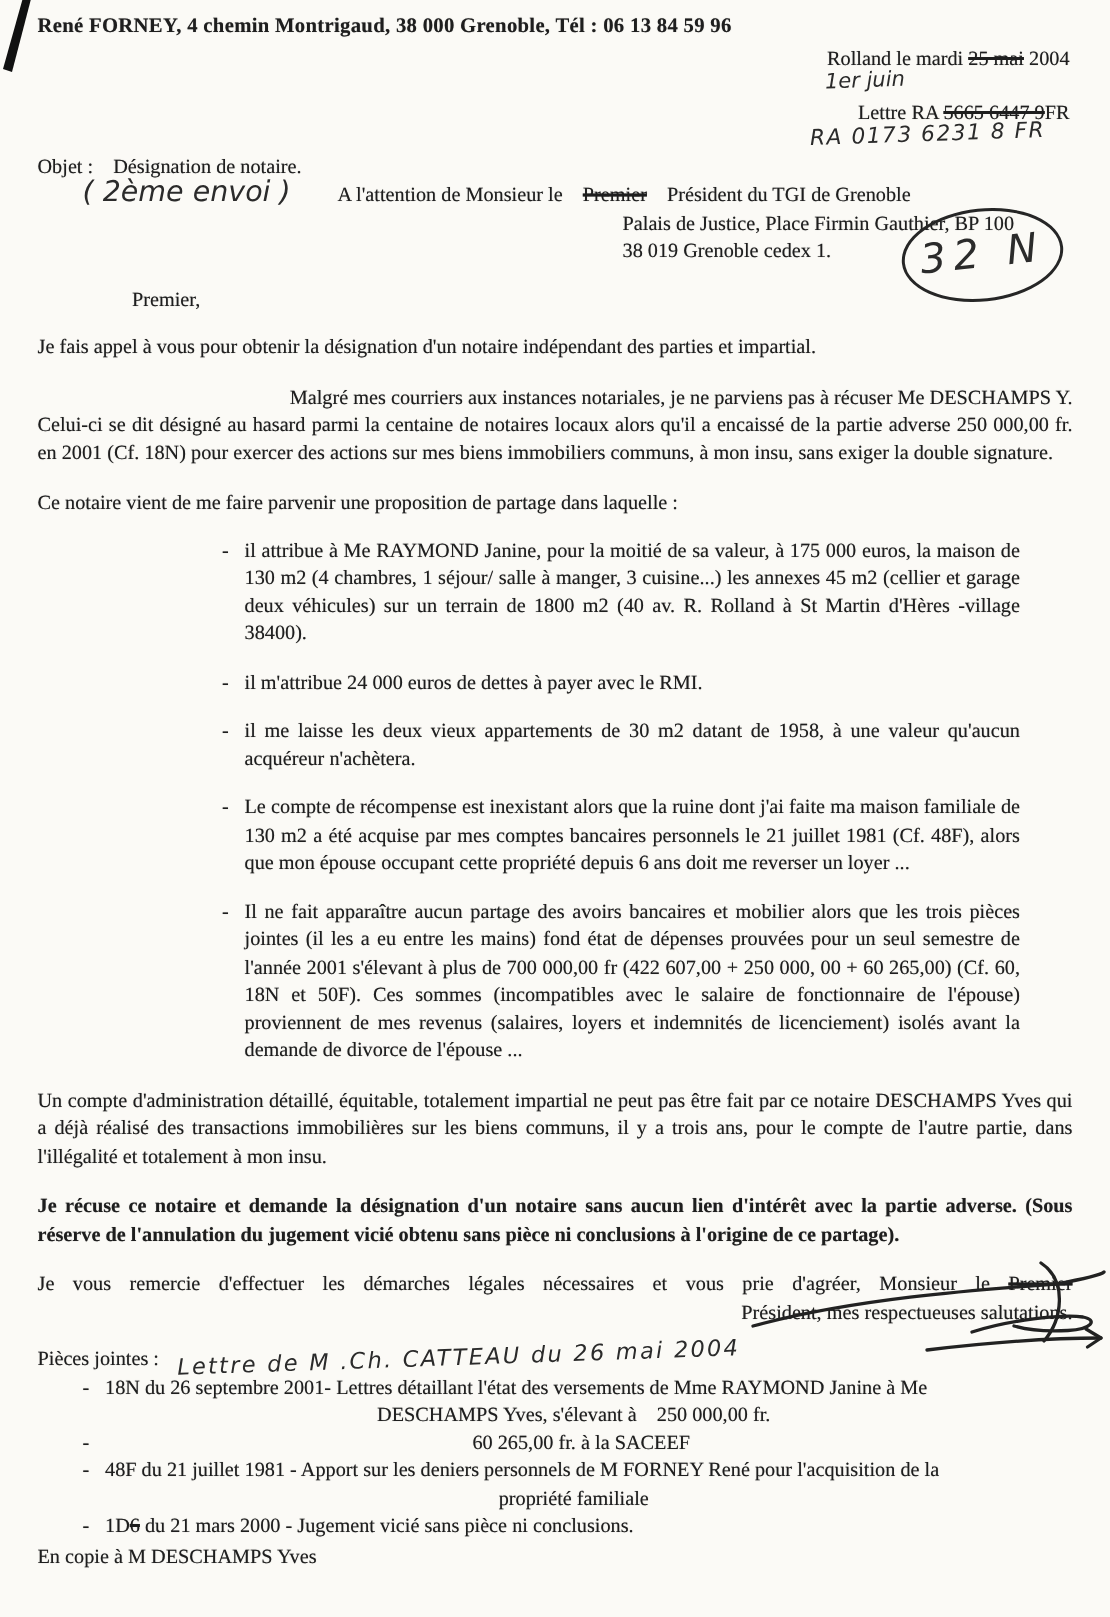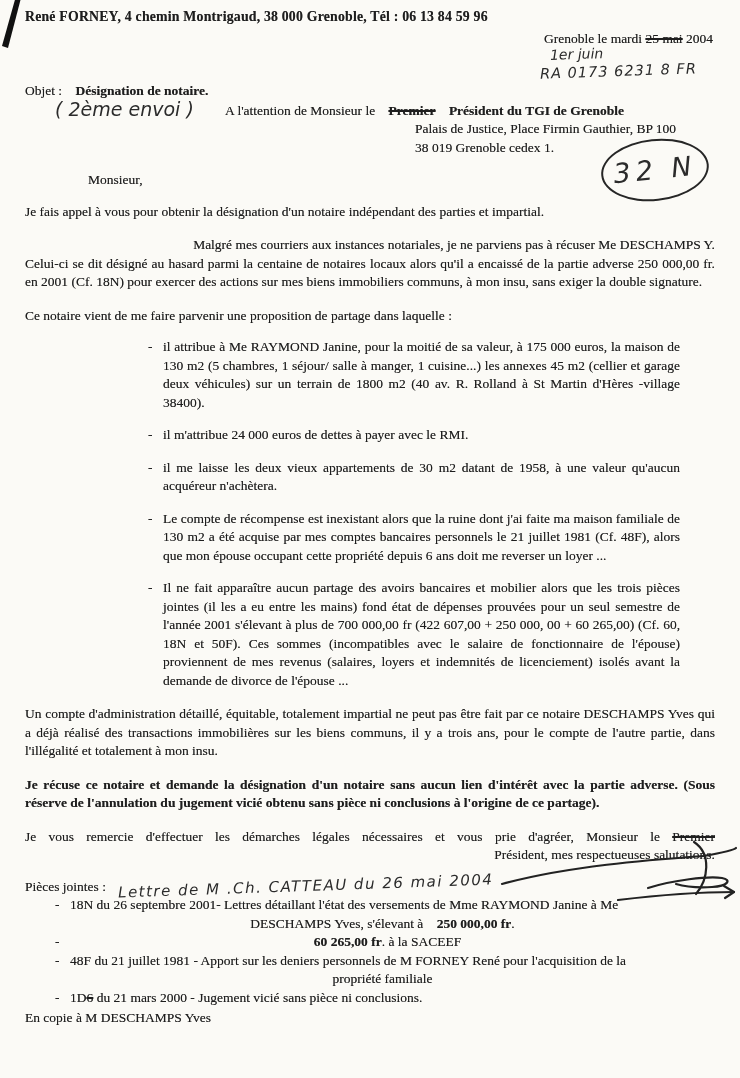--- a/index.html
+++ b/index.html
@@ -10,21 +10,21 @@
     background:#fbfaf6;
     font-family:"Liberation Serif", serif;
     color:#1e1e1e;
     font-size:13.5px;
     line-height:18.5px;
     overflow:hidden;
     text-shadow:0 0 .5px rgba(30,30,30,.55);
     box-sizing:border-box;
   }
   .inner{padding:8px 25px 0 25px;}
-  .bold{font-weight:bold;padding-left:10px;}
+  .bold{font-weight:normal;padding-left:10px;}
   .struck{text-decoration:line-through;text-decoration-thickness:2px;}
   .hand{
     font-family:"DejaVu Sans", sans-serif;
     font-style:italic;
     color:#2b2b2b;
     text-shadow:none;
   }
   .hand.rot{display:inline-block;transform:rotate(-2deg);}
   .sender{font-weight:bold;font-size:13.8px;letter-spacing:.2px;}
   .r{text-align:right;}
@@ -70,47 +70,48 @@
 <div class="page">
 
   <svg class="corner-mark" width="30" height="110" viewBox="0 0 30 110">
     <path d="M16,-4 L2,46 L8,48 L21,-2 Z" fill="#111"></path>
   </svg>
 
   <div class="inner">
 
     <div class="sender"><span>René FORNEY,</span><span> 4 chemin Montrigaud, 38 000 Grenoble, Tél : 06 13 84 59 96</span></div>
 
-    <div class="r date-line"><span>Grenoble le mardi </span><span class="struck">25 mai</span><span> 2004</span></div>
+    <div class="r date-line"><span>Rolland le mardi </span><span class="struck">25 mai</span><span> 2004</span></div>
     <div class="r hand-date"><span class="hand rot">1er juin</span></div>
 
+    <div class="r lettre-line"><span>Lettre RA </span><span class="struck">5665 6447 9</span><span>FR</span></div>
     <div class="r hand-ra"><span class="hand rot">RA 0173 6231 8 FR</span></div>
 
     <div class="objet-line"><span>Objet : </span><span class="bold">Désignation de notaire.</span></div>
 
     <div class="attn-row">
       <span class="hand hand-envoi">( 2ème envoi )</span>
       <div class="attn-text"><span>A l'attention de Monsieur le </span><span class="struck bold">Premier</span><span class="bold"> Président du TGI de Grenoble</span></div>
     </div>
     <div class="addr">Palais de Justice, Place Firmin Gauthier, BP 100</div>
     <div class="addr">38 019 Grenoble cedex 1.</div>
 
-    <div class="salutation">Monsieur,</div>
+    <div class="salutation">Premier,</div>
 
     <div class="p-intro">Je fais appel à vous pour obtenir la désignation d'un notaire indépendant des parties et impartial.</div>
 
     <div class="para">
       <div class="first-line">Malgré mes courriers aux instances notariales, je ne parviens pas à récuser Me DESCHAMPS Y.</div>
       <div>Celui-ci se dit désigné au hasard parmi la centaine de notaires locaux alors qu'il a encaissé de la partie adverse 250 000,00 fr. en 2001 (Cf. 18N) pour exercer des actions sur mes biens immobiliers communs, à mon insu, sans exiger la double signature.</div>
     </div>
 
     <div class="para">Ce notaire vient de me faire parvenir une proposition de partage dans laquelle :</div>
 
     <div class="bullets">
-      <div class="bullet">il attribue à Me RAYMOND Janine, pour la moitié de sa valeur, à 175 000 euros,  la maison de 130 m2 (5 chambres, 1 séjour/ salle à manger, 1 cuisine...) les annexes 45 m2 (cellier et garage deux véhicules) sur un terrain de 1800 m2 (40 av. R. Rolland à St Martin d'Hères -village 38400).</div>
+      <div class="bullet">il attribue à Me RAYMOND Janine, pour la moitié de sa valeur, à 175 000 euros,  la maison de 130 m2 (4 chambres, 1 séjour/ salle à manger, 3 cuisine...) les annexes 45 m2 (cellier et garage deux véhicules) sur un terrain de 1800 m2 (40 av. R. Rolland à St Martin d'Hères -village 38400).</div>
       <div class="bullet">il m'attribue 24 000 euros de dettes à payer avec le RMI.</div>
       <div class="bullet">il me laisse les deux vieux appartements de 30 m2 datant de 1958, à une valeur qu'aucun acquéreur n'achètera.</div>
       <div class="bullet">Le compte de récompense est inexistant alors que la ruine dont j'ai faite ma maison familiale de 130 m2 a été acquise par mes comptes bancaires personnels le 21 juillet 1981 (Cf. 48F), alors que mon épouse occupant cette propriété depuis 6 ans doit me reverser un loyer ...</div>
       <div class="bullet">Il ne fait apparaître aucun partage des avoirs bancaires et mobilier alors que les trois pièces jointes (il les a eu entre les mains) fond état de dépenses prouvées pour un seul semestre de l'année 2001 s'élevant à plus de 700 000,00 fr (422 607,00 + 250 000, 00 + 60 265,00) (Cf. 60, 18N et 50F). Ces sommes (incompatibles avec le salaire de fonctionnaire de l'épouse) proviennent de mes revenus (salaires, loyers et indemnités de licenciement) isolés avant la demande de divorce de l'épouse ...</div>
     </div>
 
     <div class="para">Un compte d'administration détaillé, équitable, totalement impartial ne peut pas être fait par ce notaire DESCHAMPS Yves qui a déjà réalisé des transactions immobilières sur les biens communs, il y a trois ans, pour le compte de l'autre partie, dans l'illégalité et totalement à mon insu.</div>
 
     <div class="para p-bold">Je récuse ce notaire et demande la désignation d'un notaire sans aucun lien d'intérêt avec la partie adverse. (Sous réserve de l'annulation du jugement vicié obtenu sans pièce ni conclusions à l'origine de ce partage).</div>
 

